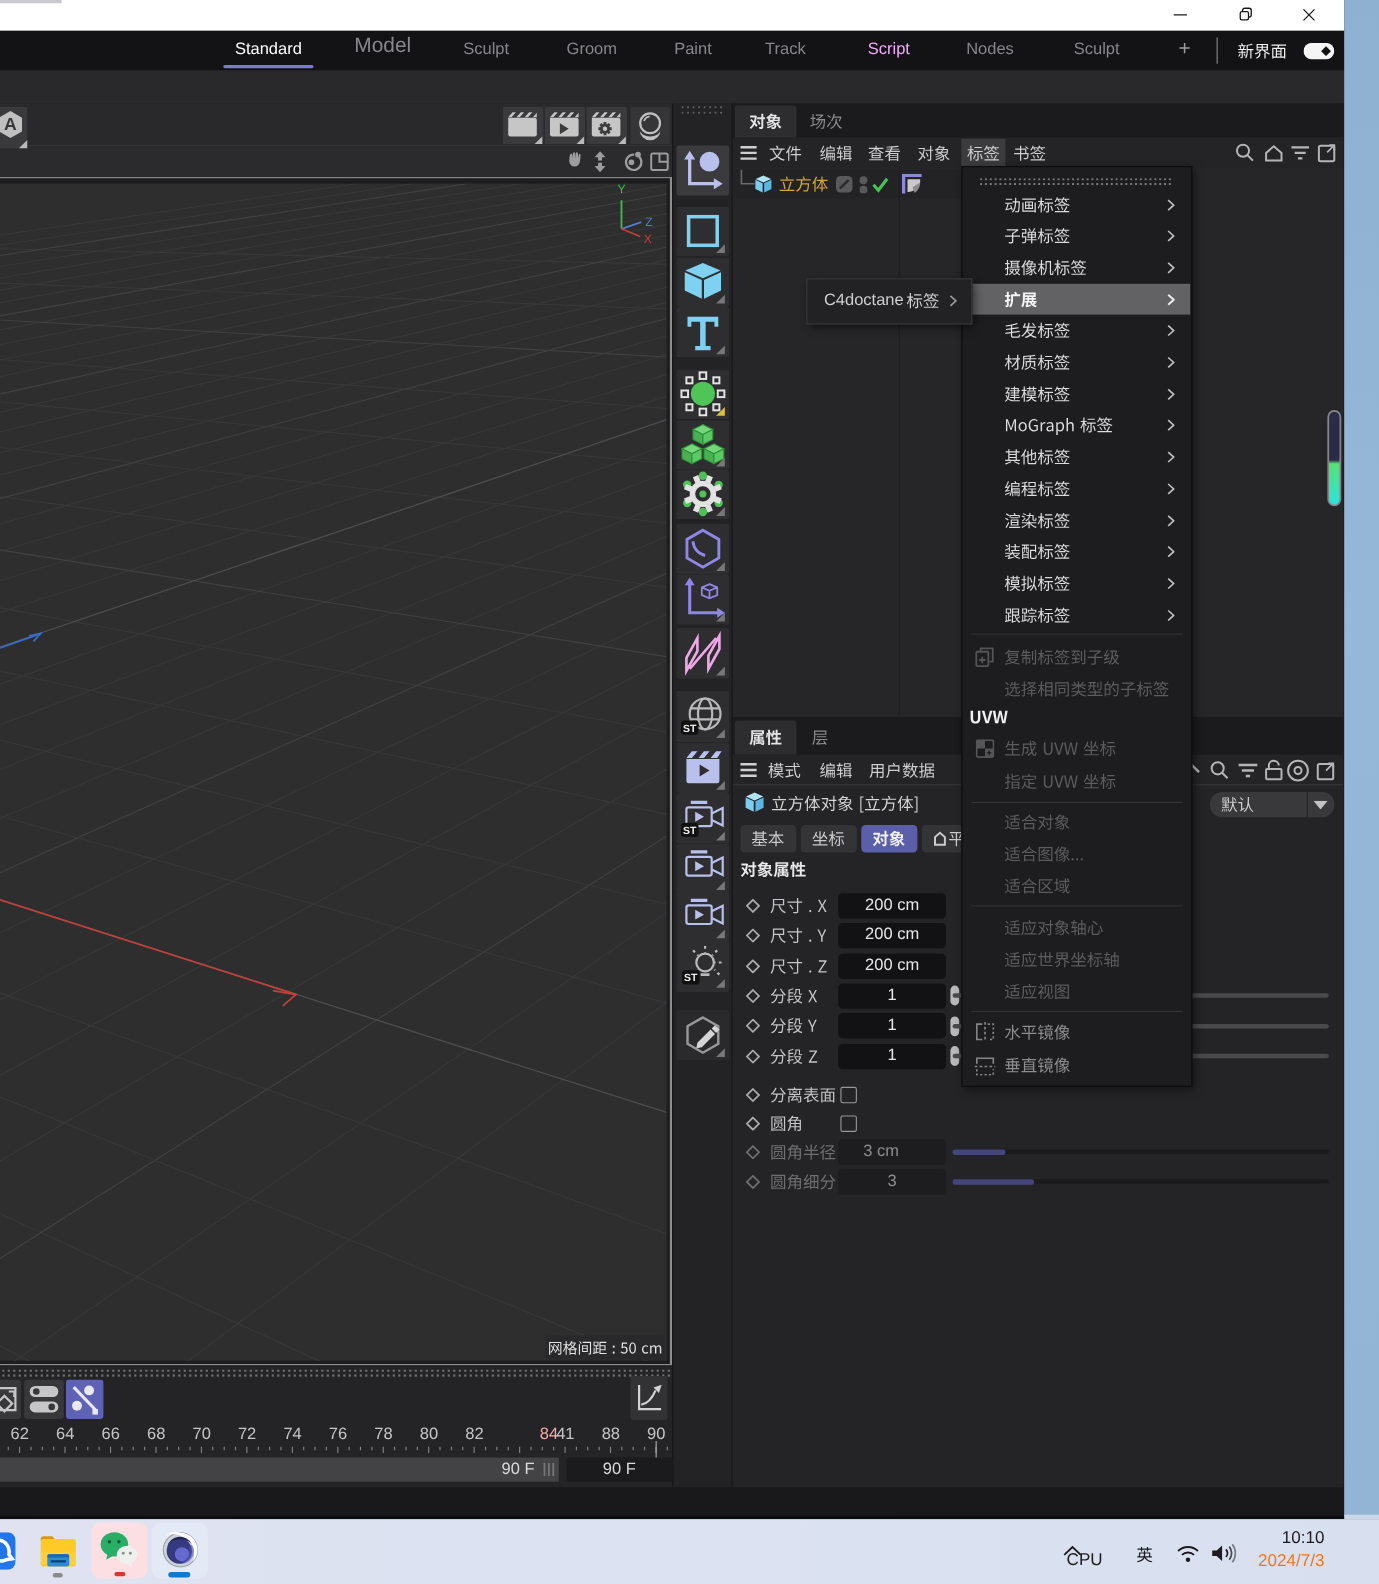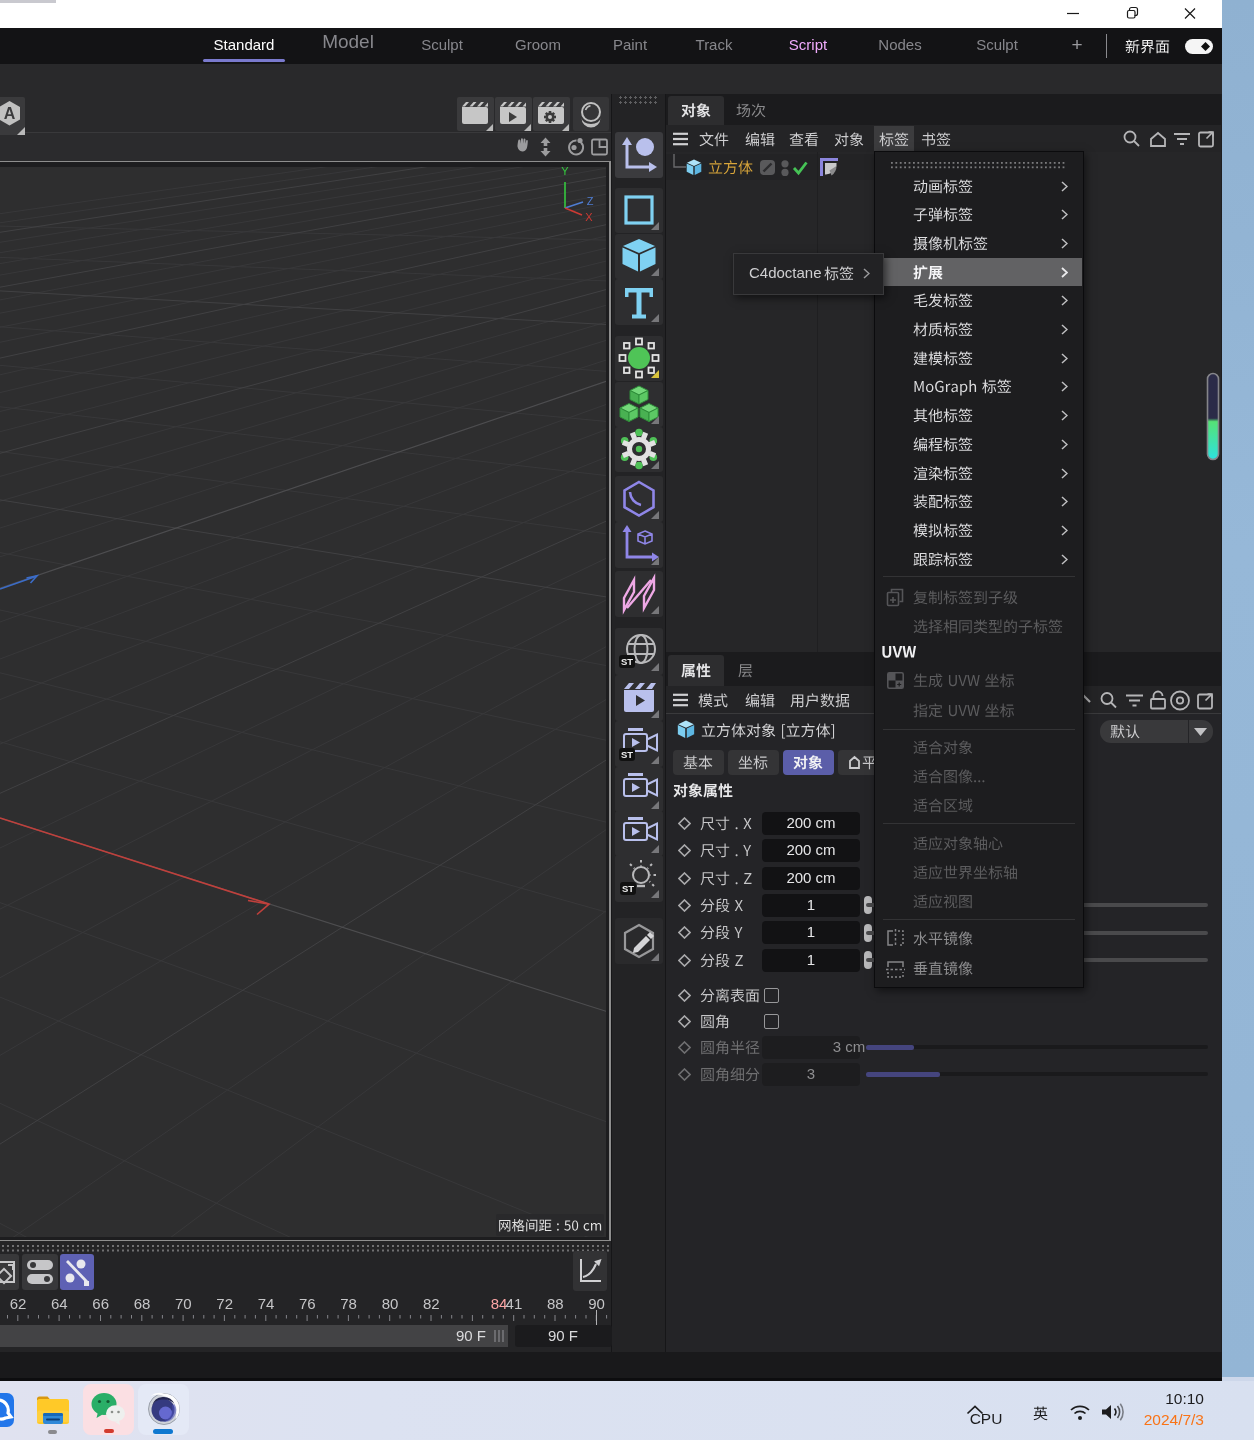--- a/index.html
+++ b/index.html
@@ -793,21 +793,21 @@
     </svg>
     <svg style="position:absolute;left:700.0px;top:1036.5px;overflow:visible" width="60.0" height="21.0">
       <g fill="#6f6f71" transform="translate(0,16.05) scale(0.01500,-0.01500)">
         <use href="#g57" x="0"></use>
         <use href="#g58" x="1000"></use>
         <use href="#g59" x="2000"></use>
         <use href="#g60" x="3000"></use>
       </g>
     </svg>
     <div style="position:absolute;left:762px;top:1035.5px;width:98px;height:23px;background:#1d1d1f;border-radius:4px"></div>
-    <div style="position:absolute;left:849px;top:1035.8px;transform:translateX(-50%);font-size:15px;font-weight:400;color:#8e8e90;letter-spacing:0px;white-space:nowrap;line-height:22.5px;font-family:'Liberation Sans',sans-serif">3 cm</div>
+    <div style="position:absolute;left:801px;top:1035.8px;transform:translateX(-50%);font-size:15px;font-weight:400;color:#8e8e90;letter-spacing:0px;white-space:nowrap;line-height:22.5px;font-family:'Liberation Sans',sans-serif">3 cm</div>
     <div style="position:absolute;left:866px;top:1045px;width:342px;height:4px;background:#1a1a1c;border-radius:2px"></div>
     <div style="position:absolute;left:866px;top:1044.5px;width:48px;height:5px;background:#45457e;border-radius:2px"></div>
     <svg style="position:absolute;left:678px;top:1067.5px" width="13" height="13" viewBox="0 0 13 13">
       <path d="M6.5 1 L12 6.5 6.5 12 1 6.5 Z" fill="none" stroke="#6f6f71" stroke-width="1.6"></path>
     </svg>
     <svg style="position:absolute;left:700.0px;top:1063.5px;overflow:visible" width="60.0" height="21.0">
       <g fill="#6f6f71" transform="translate(0,16.05) scale(0.01500,-0.01500)">
         <use href="#g57" x="0"></use>
         <use href="#g58" x="1000"></use>
         <use href="#g61" x="2000"></use>

